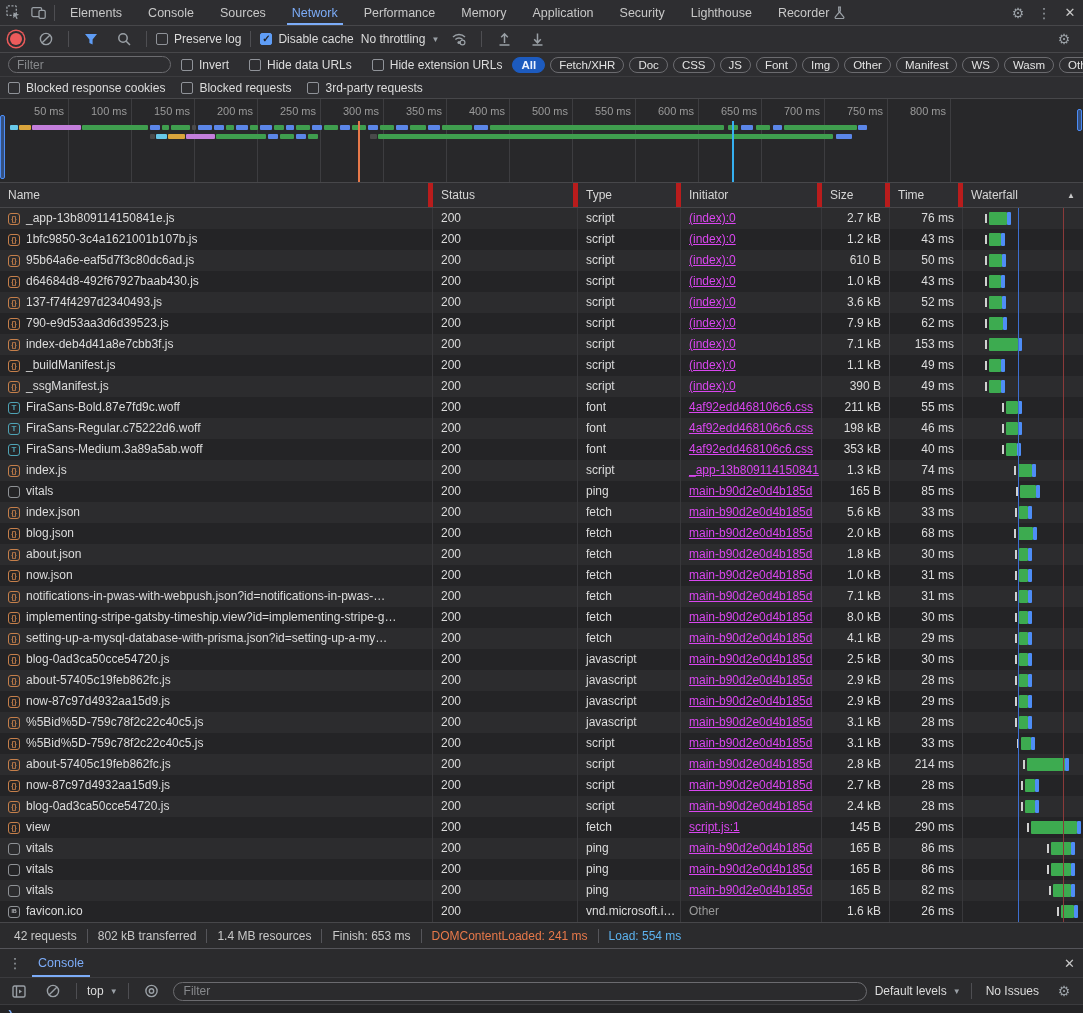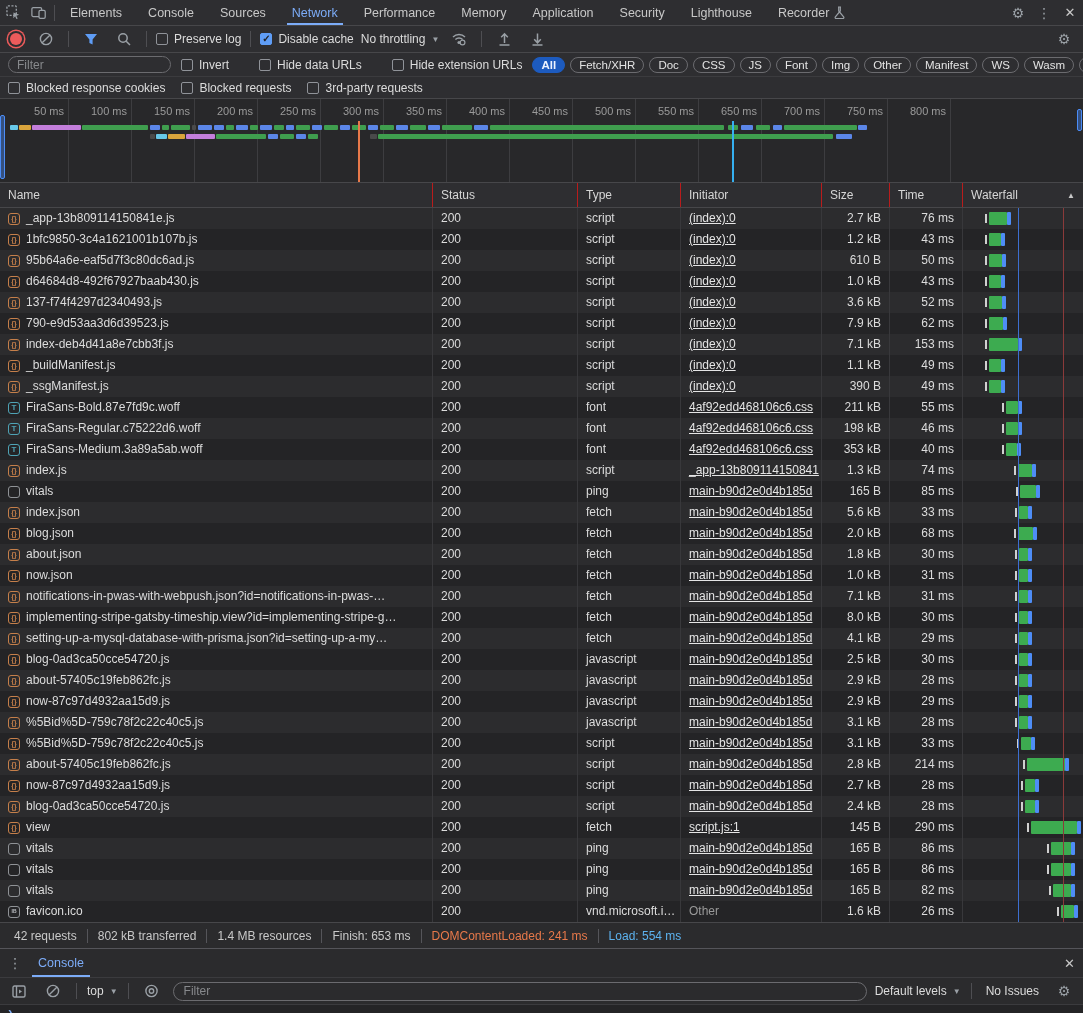--- a/index.html
+++ b/index.html
@@ -41,39 +41,39 @@
   
   .overview { position:relative; height:84px; background:#28282a; border-bottom:1px solid #47474a; overflow:hidden; }
   .ticks { display:flex; padding-left:6px; height:100%; }
   .tickcell { width:63px; flex:0 0 auto; border-right:1px solid #3d3d40; color:#9a9a9a; font-size:11px; text-align:right; padding:6px 4px 0 0; }
   .ov-seg { position:absolute; height:5px; border-radius:1px; }
   .ov-line { position:absolute; top:22px; bottom:0; width:2px; }
   .ov-handle { position:absolute; width:5px; border:1px solid #4b8df8; background:#35507e; border-radius:2px; }
 
   
   .thead { height:25px; background:#2e2e31; border-bottom:1px solid #47474a; display:flex; font-size:12px; color:#d6d6d6; }
-  .th { display:flex; align-items:center; padding:0 8px; border-right:1px solid #b91c1c; white-space:nowrap; }
+  .th { display:flex; align-items:center; padding:0 8px; border-right:5px solid #b91c1c; white-space:nowrap; }
   .rows { position:relative; height:714px; overflow:hidden; }
   .row { display:flex; height:21px; line-height:21px; }
   .row.odd { background:#2c2c2e; }
   .row.even { background:#242426; }
   .cell { padding:0 8px; border-right:1px solid #38383b; white-space:nowrap; overflow:hidden; }
   .c-name { width:433px; display:flex; align-items:center; gap:6px; }
   .c-status { width:145px; }
   .c-type { width:103px; }
   .c-init { width:141px; }
   .c-size { width:68px; text-align:right; }
   .c-time { width:73px; text-align:right; }
   .c-wf { width:120px; position:relative; border-right:none; padding:0; }
   .ficon { width:12px; height:12px; flex:0 0 auto; border-radius:3px; display:inline-flex; align-items:center; justify-content:center; font-size:7px; font-weight:bold; line-height:1; }
   .ficon.js { border:1.5px solid #c57f4a; color:#c57f4a; }
   .ficon.font { border:1.5px solid #4fa3b5; color:#4fa3b5; font-size:8px; }
   .ficon.doc { border:1.5px solid #8f9296; color:#8f9296; }
   .ficon.ico { border:1.5px solid #8f9296; color:#b9bcc0; font-size:5px; letter-spacing:0; }
-  .init-link { color:#e5e5e5; text-decoration:underline; }
+  .init-link { color:#d946ef; text-decoration:underline; }
   .init-plain { color:#9a9a9a; }
   .wfbar { position:absolute; top:4px; height:13px; display:flex; align-items:center; }
   .wftick { width:2px; height:9px; background:#d0d0d0; margin-right:2px; flex:0 0 auto; }
   .wfbody { height:13px; background:#3dab50; border-radius:1px; }
   .wfcap { width:4px; height:13px; background:#4e8df6; border-radius:1px; flex:0 0 auto; }
   .tline { position:absolute; top:0; bottom:0; width:1px; }
   .tline.blue { background:#3d6fd0; }
   .tline.red { background:#8b3a3a; }
   .sortarrow { margin-left:auto; font-size:8px; color:#c8c8c8; }
 
@@ -198,21 +198,21 @@
         </svg>
     </div>
     <div class="spacer" style="flex:1"></div>
     <div class="tb-icon">
         <span class="glyph">⚙</span>
       </div>
   </div>
 
   <div class="filterrow">
     <input class="filter-input" placeholder="Filter" style="">
-    <div class="cbrow" style="gap:30px" id="filter-checkboxes">
+    <div class="cbrow" style="gap:20px" id="filter-checkboxes">
         <div class="cbrow">
           <span class="cb"></span>
           <span>Invert</span>
         </div>
         <div class="cbrow">
           <span class="cb"></span>
           <span>Hide data URLs</span>
         </div>
         <div class="cbrow">
           <span class="cb"></span>
@@ -253,23 +253,23 @@
   <div class="overview">
     <div class="ticks" id="ov-ticks">
         <div class="tickcell">50 ms</div>
         <div class="tickcell">100 ms</div>
         <div class="tickcell">150 ms</div>
         <div class="tickcell">200 ms</div>
         <div class="tickcell">250 ms</div>
         <div class="tickcell">300 ms</div>
         <div class="tickcell">350 ms</div>
         <div class="tickcell">400 ms</div>
-        <div class="tickcell">450 ms</div>
         <div class="tickcell">500 ms</div>
         <div class="tickcell">550 ms</div>
+        <div class="tickcell">600 ms</div>
         <div class="tickcell">650 ms</div>
         <div class="tickcell">700 ms</div>
         <div class="tickcell">750 ms</div>
         <div class="tickcell">800 ms</div>
       </div>
     <div id="ov-segments">
         <div class="ov-seg" style="left: 10px; width: 8px; top: 26px; background: rgb(103, 200, 232);"></div>
         <div class="ov-seg" style="left: 19px; width: 12px; top: 26px; background: rgb(217, 164, 60);"></div>
         <div class="ov-seg" style="left: 32px; width: 49px; top: 26px; background: rgb(195, 126, 219);"></div>
         <div class="ov-seg" style="left: 82px; width: 66px; top: 26px; background: rgb(63, 158, 78);"></div>

